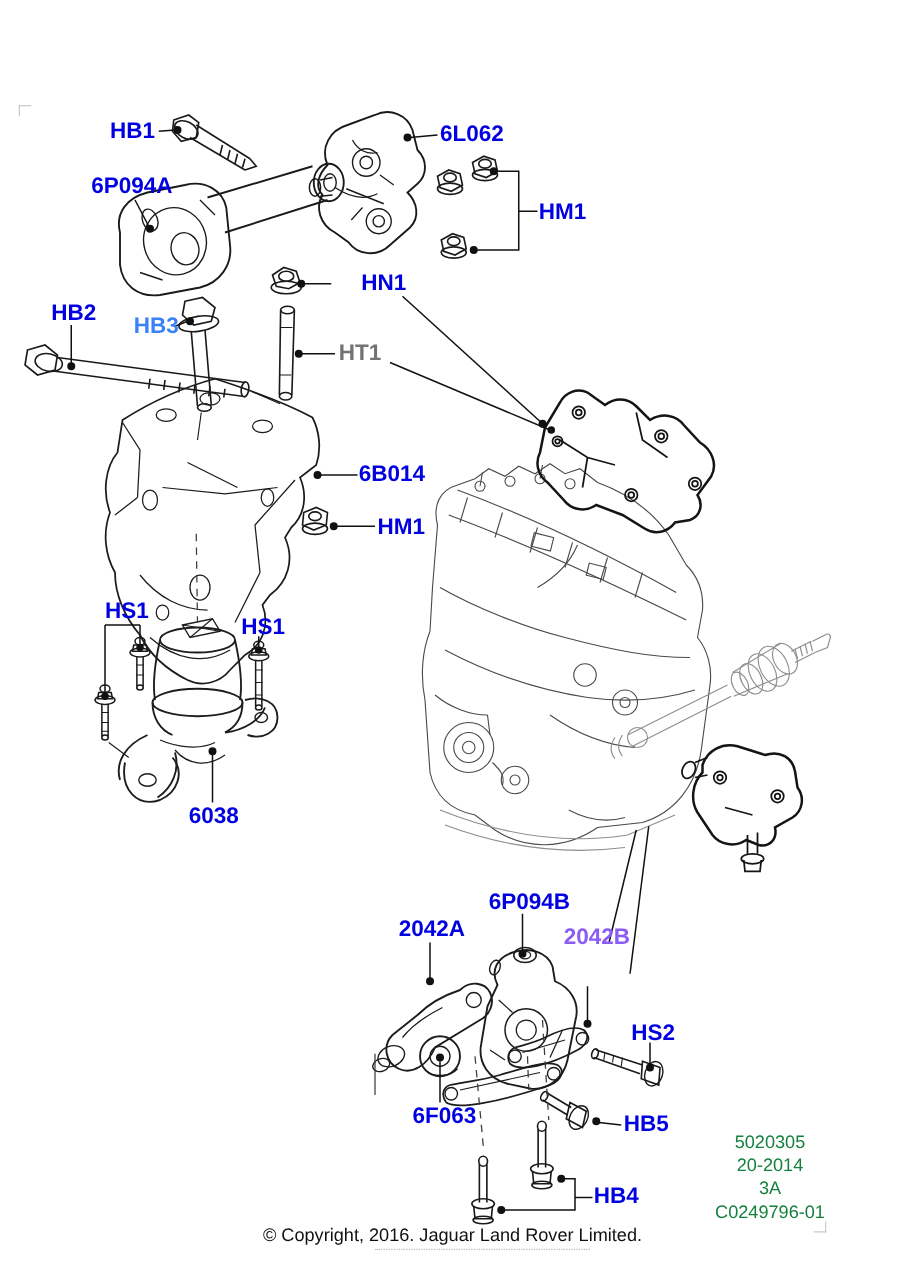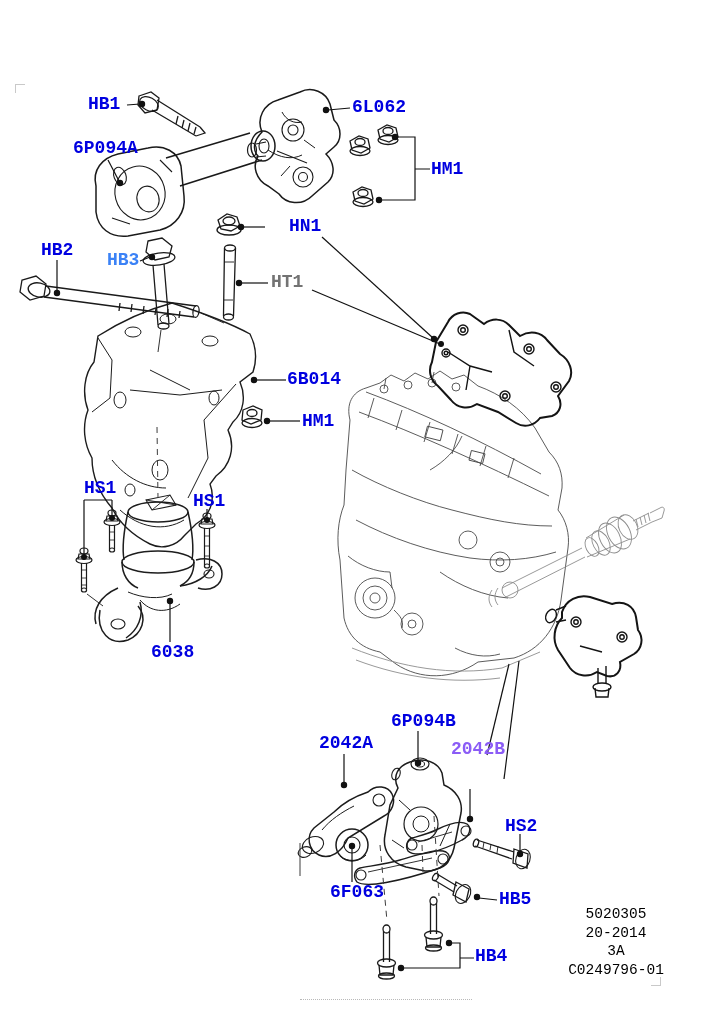--- a/index.html
+++ b/index.html
@@ -1,24 +1,24 @@
 <!DOCTYPE html>
 <html><head>
 <meta charset="utf-8">
 <style>
   html,body{margin:0;padding:0;background:#ffffff;}
   #page{position:relative;width:724px;height:1024px;background:#ffffff;overflow:hidden;
-        font-family:Liberation Mono, monospace;}
+        font-family:Liberation Sans, sans-serif;}
   #artwork{position:absolute;left:0;top:0;}
   .plabel{position:absolute;font-weight:bold;font-size:18px;line-height:18px;white-space:nowrap;cursor:pointer;}
   #copyright{position:absolute;left:0;top:981px;width:724px;text-align:center;
              font-size:14.5px;color:#111;}
   #copyline{position:absolute;left:300px;top:999px;width:172px;border-bottom:1px dotted #b9b9b9;}
   #plate{position:absolute;left:560px;top:905px;width:112px;text-align:center;
-         font-size:14.5px;color:#000000;line-height:18.5px;}
+         font-size:14.5px;color:#15803d;line-height:18.5px;}
   .cmark{position:absolute;width:9px;height:8px;}
   #cmark-tl{left:15px;top:84px;border-left:1px solid #c9c9c9;border-top:1px solid #c9c9c9;}
   #cmark-br{left:651px;top:977px;border-right:1px solid #c9c9c9;border-bottom:1px solid #c9c9c9;}
 </style>
 </head>
 <body>
 
 <div id="page">
 
   <svg id="artwork" width="724" height="1024" viewBox="0 0 724 1024" fill="none">
@@ -378,20 +378,21 @@
       <div class="plabel" style="left: 151px; top: 643px; color: rgb(0, 0, 224);">6038</div>
       <div class="plabel" style="left: 319px; top: 734px; color: rgb(0, 0, 224);">2042A</div>
       <div class="plabel" style="left: 391px; top: 712px; color: rgb(0, 0, 224);">6P094B</div>
       <div class="plabel" style="left: 451px; top: 740px; color: #8b5cf6; text-align: center;">2042B</div>
       <div class="plabel" style="left: 505px; top: 817px; color: rgb(0, 0, 224);">HS2</div>
       <div class="plabel" style="left: 330px; top: 883px; color: rgb(0, 0, 224);">6F063</div>
       <div class="plabel" style="left: 499px; top: 890px; color: rgb(0, 0, 224);">HB5</div>
       <div class="plabel" style="left: 475px; top: 947px; color: rgb(0, 0, 224);">HB4</div>
     </div>
 
+  <div id="copyright">© Copyright, 2016. Jaguar Land Rover Limited.</div>
   <div id="copyline"></div>
   <div id="plate">
     <div>5020305</div>
     <div>20-2014</div>
     <div>3A</div>
     <div>C0249796-01</div>
   </div>
 
   <div id="cmark-tl" class="cmark"></div>
   <div id="cmark-br" class="cmark"></div>

